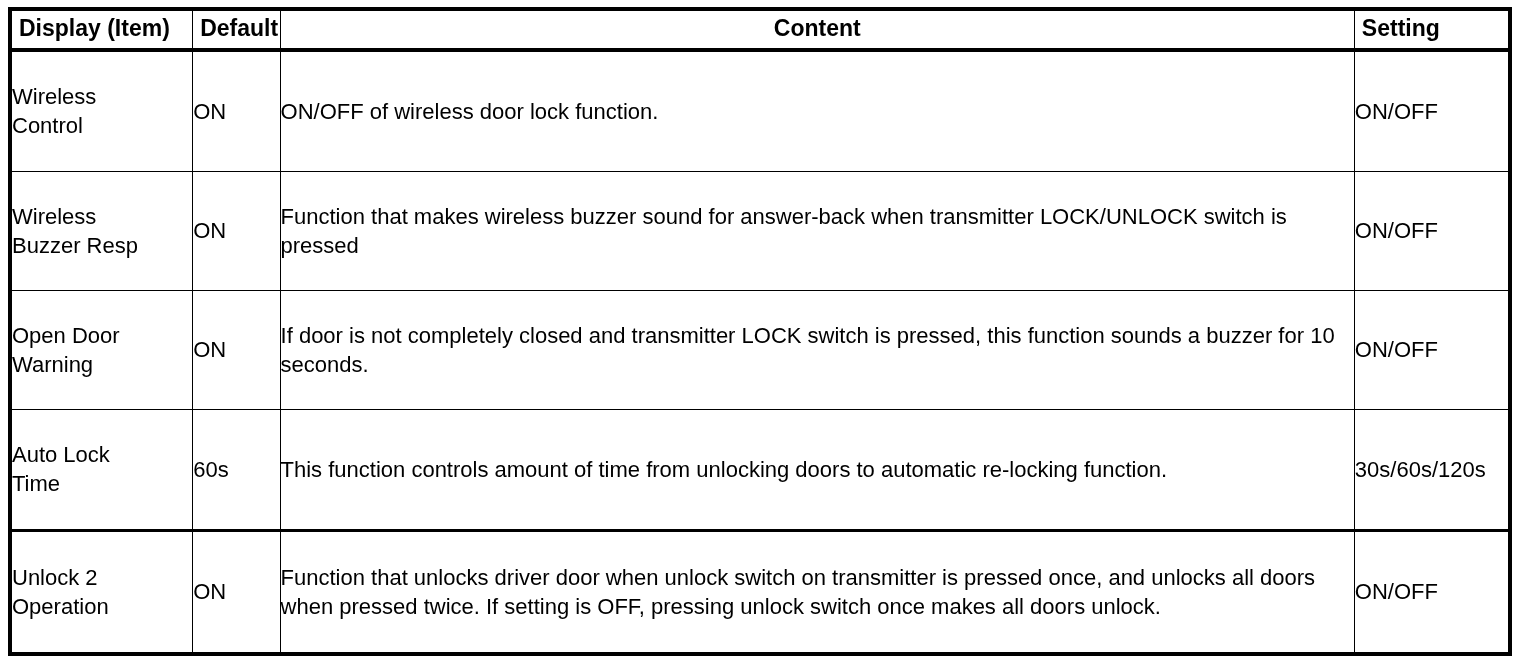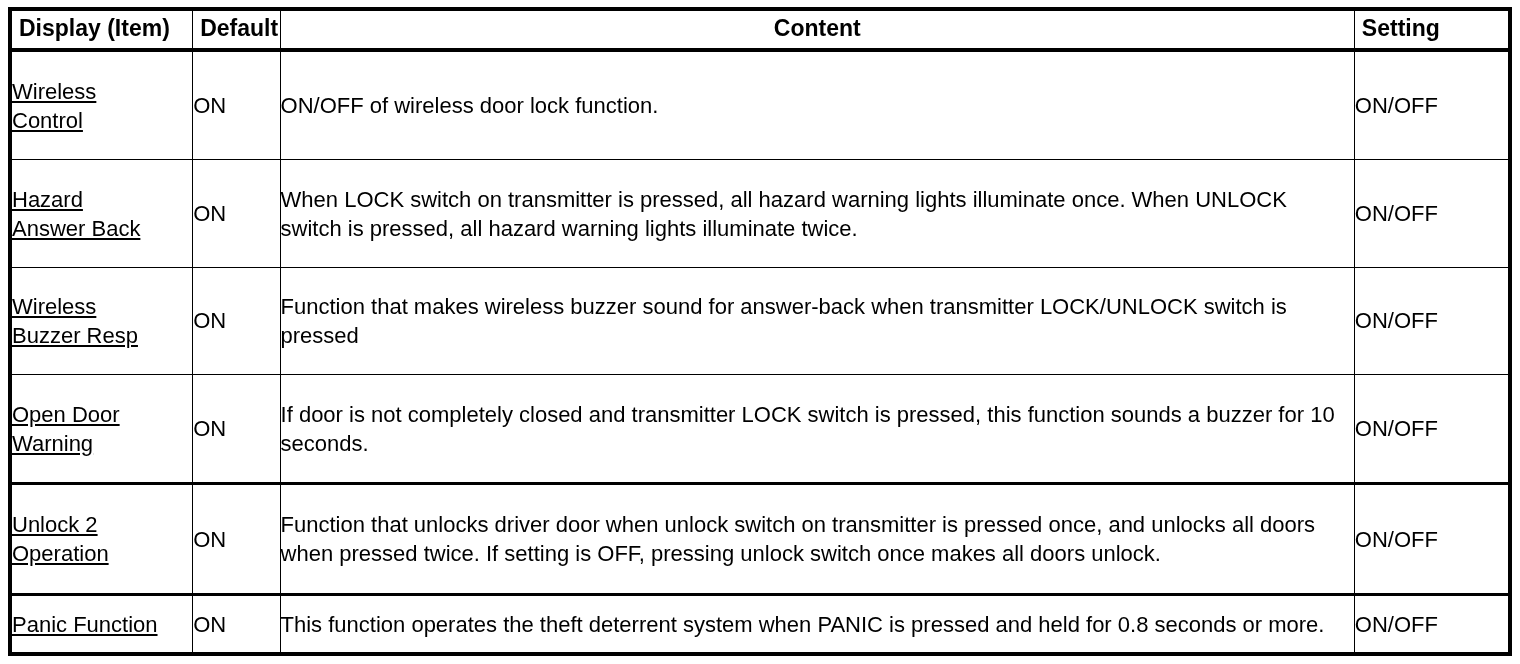--- a/index.html
+++ b/index.html
@@ -61,21 +61,20 @@
 
   
   table.spec tbody td {
     font-size: 22px;
     line-height: 1.32;
   }
 
   .cell-item {
     padding: 4px 4px 4px 7px;
     white-space: pre-line;
-    text-decoration: underline;
   }
   .cell-default {
     padding: 4px 4px 4px 7px;
     white-space: nowrap;
   }
   .cell-content {
     padding: 4px 8px 4px 9px;
   }
   .cell-setting {
     padding: 4px 4px 4px 7px;
@@ -107,48 +106,42 @@
     </thead>
     <tbody>
       <tr>
         <td class="cell-item">Wireless
 Control</td>
         <td class="cell-default">ON</td>
         <td class="cell-content">ON/OFF of wireless door lock function.</td>
         <td class="cell-setting">ON/OFF</td>
       </tr>
       <tr>
-        <td class="cell-item">Hazard
-Answer Back</td>
-        <td class="cell-default">ON</td>
-        <td class="cell-content">When LOCK switch on transmitter is pressed, all hazard warning lights illuminate once. When UNLOCK switch is pressed, all hazard warning lights illuminate twice.</td>
-        <td class="cell-setting">ON/OFF</td>
-      </tr>
-      <tr>
         <td class="cell-item">Wireless
 Buzzer Resp</td>
         <td class="cell-default">ON</td>
         <td class="cell-content">Function that makes wireless buzzer sound for answer-back when transmitter LOCK/UNLOCK switch is pressed</td>
         <td class="cell-setting">ON/OFF</td>
       </tr>
       <tr>
         <td class="cell-item">Open Door
 Warning</td>
         <td class="cell-default">ON</td>
         <td class="cell-content">If door is not completely closed and transmitter LOCK switch is pressed, this function sounds a buzzer for 10 seconds.</td>
         <td class="cell-setting">ON/OFF</td>
       </tr>
+      <tr>
+        <td class="cell-item">Auto Lock
+Time</td>
+        <td class="cell-default">60s</td>
+        <td class="cell-content">This function controls amount of time from unlocking doors to automatic re-locking function.</td>
+        <td class="cell-setting">30s/60s/120s</td>
+      </tr>
       <tr class="thick-top">
         <td class="cell-item">Unlock 2
 Operation</td>
         <td class="cell-default">ON</td>
         <td class="cell-content">Function that unlocks driver door when unlock switch on transmitter is pressed once, and unlocks all doors when pressed twice. If setting is OFF, pressing unlock switch once makes all doors unlock.</td>
         <td class="cell-setting">ON/OFF</td>
       </tr>
-      <tr class="thick-top">
-        <td class="cell-item">Panic Function</td>
-        <td class="cell-default">ON</td>
-        <td class="cell-content">This function operates the theft deterrent system when PANIC is pressed and held for 0.8 seconds or more.</td>
-        <td class="cell-setting">ON/OFF</td>
-      </tr>
     </tbody>
   </table>
 </div>
 
 </body></html>

